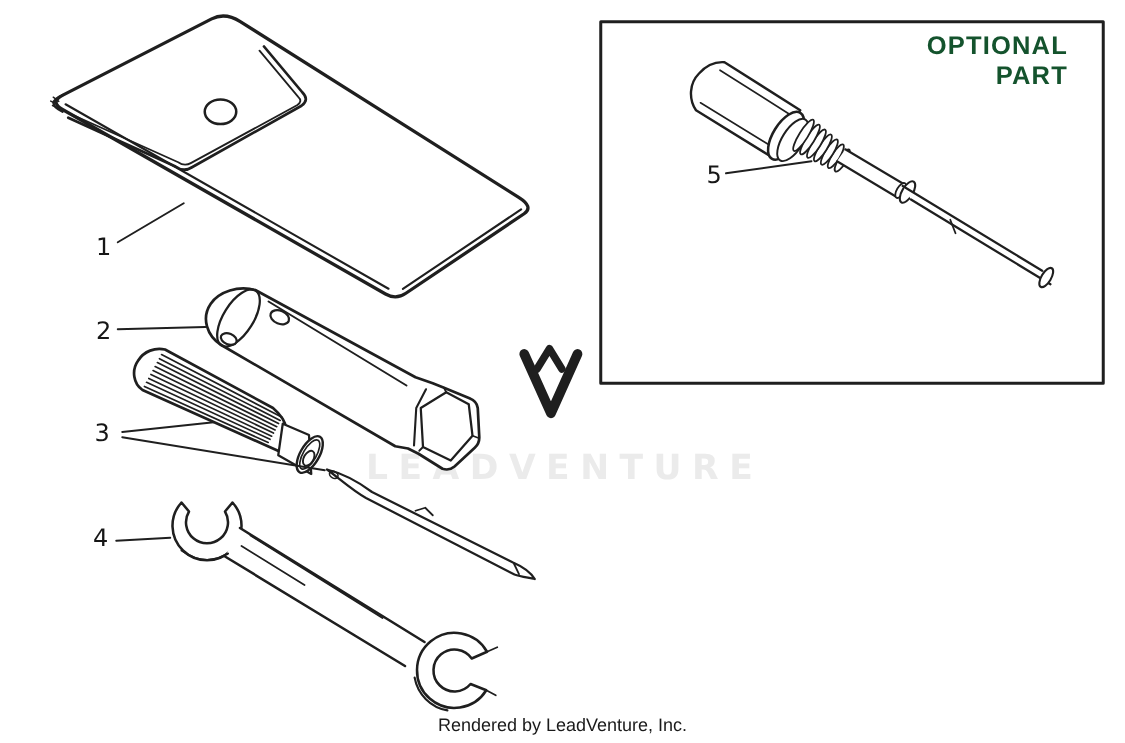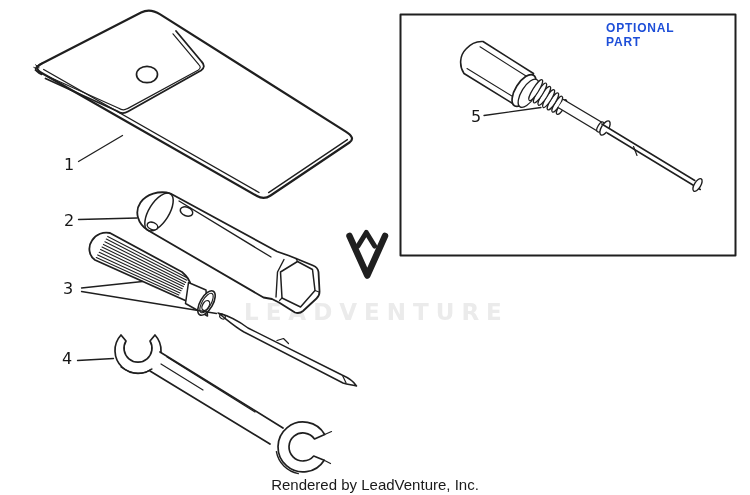--- a/index.html
+++ b/index.html
@@ -17,26 +17,26 @@
     position:absolute;left:244px;top:299px;z-index:0;
     font-size:23px;font-weight:700;letter-spacing:7px;color:#ebebeb;
     font-family:"DejaVu Sans",sans-serif;white-space:nowrap;user-select:none;
   }
   .callout{
     position:absolute;z-index:3;font-size:16px;color:#161616;
     font-family:"DejaVu Sans",sans-serif;line-height:1;
   }
   .optional-label{
     position:absolute;left:606px;top:21px;width:106px;z-index:3;
-    font-size:12px;font-weight:700;letter-spacing:0.8px;
-    word-spacing:3px;color:#1d4ed8;font-family:"Liberation Sans",sans-serif;
+    text-align:right;font-size:17px;font-weight:700;letter-spacing:0.8px;
+    word-spacing:3px;color:#14532d;font-family:"Liberation Sans",sans-serif;
   }
   .footer{
     position:absolute;left:50%;top:476px;transform:translateX(-50%);z-index:3;
-    font-size:15px;color:#1a1a1a;font-family:"Liberation Sans",sans-serif;
+    font-size:12px;color:#1a1a1a;font-family:"Liberation Sans",sans-serif;
     white-space:nowrap;
   }
 </style>
 </head>
 <body>
 
 <div class="stage">
 
   <div class="wm-text">LEADVENTURE</div>
 

